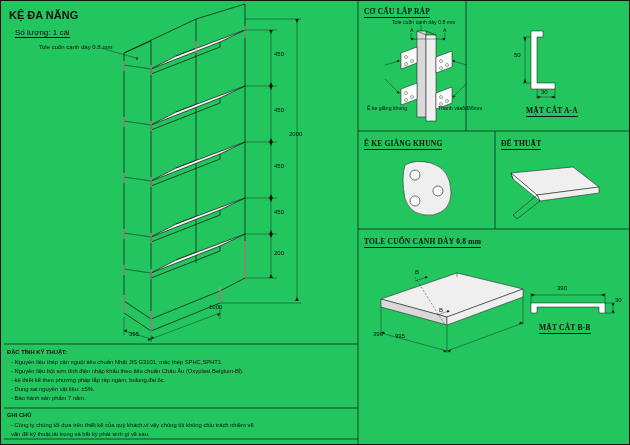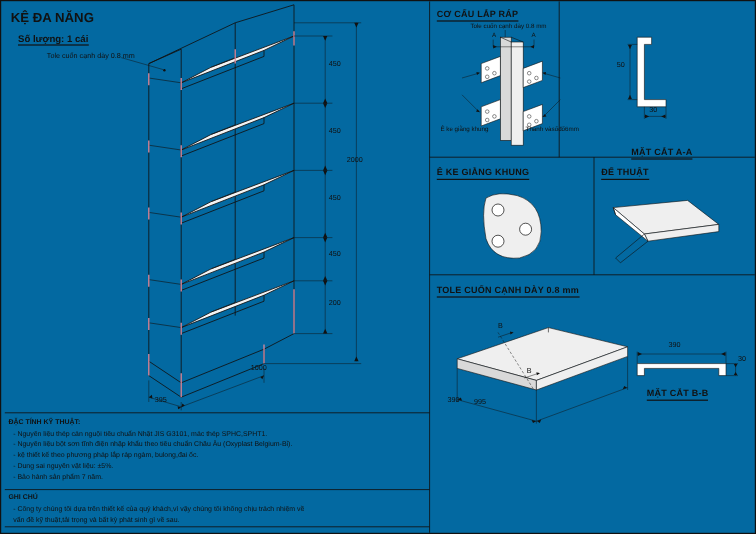--- a/index.html
+++ b/index.html
@@ -1,30 +1,30 @@
 <!DOCTYPE html>
 <html><head>
 <meta charset="utf-8">
 <style>
   html,body{margin:0;padding:0;background:#fff;}
   body{font-family:"Liberation Sans",sans-serif;}
   #sheet{
-    position:relative;width:630px;height:445px;background:#0369a1;
+    position:relative;width:630px;height:445px;background:#22c55e;
     border:1px solid #111;box-sizing:border-box;overflow:hidden;
   }
   .panel-title{
     position:absolute;font-size:7.5px;font-weight:bold;color:#111;
-    letter-spacing:.2px;white-space:nowrap;
+    letter-spacing:.2px;white-space:nowrap;font-family:Liberation Serif, serif;
   }
   .panel-title .u{border-bottom:1px solid #111;padding-bottom:1px;}
   .lbl{position:absolute;font-size:6px;color:#111;white-space:nowrap;}
   .lbl-sm{position:absolute;font-size:5.2px;color:#111;white-space:nowrap;}
   .dim{position:absolute;font-size:6px;color:#111;white-space:nowrap;}
   .title-main{position:absolute;font-size:11px;font-weight:bold;color:#111;white-space:nowrap;}
-  .sub-main{position:absolute;font-size:8px;font-weight:bold;color:#111;white-space:nowrap;}
+  .sub-main{position:absolute;font-size:8px;font-weight:normal;color:#111;white-space:nowrap;}
   .sub-main .u{border-bottom:1px solid #111;}
   .spec{position:absolute;font-size:5.8px;color:#111;line-height:9.4px;white-space:nowrap;}
   .spec b{font-weight:bold;}
   svg{position:absolute;left:0;top:0;overflow:visible;}
   .ln{stroke:#111;stroke-width:.7;fill:none;}
   .ln2{stroke:#111;stroke-width:.5;fill:none;}
   .thin{stroke:#111;stroke-width:.4;fill:none;}
   .pinkl{stroke:#d98ba0;stroke-width:1.1;fill:none;}
   .grayfill{fill:#d9d9d9;stroke:#111;stroke-width:.5;}
   .ltfill{fill:#efefef;stroke:#111;stroke-width:.5;}
@@ -258,21 +258,21 @@
 
       <line class="thin" x1="16" y1="66" x2="34" y2="66"></line>
       <line class="thin" x1="16" y1="58" x2="16" y2="68"></line>
       <line class="thin" x1="34" y1="58" x2="34" y2="68"></line>
       <polygon points="20,66 16.5,64.4 16.5,67.6" fill="#111"></polygon>
       <polygon points="30,66 33.5,64.4 33.5,67.6" fill="#111"></polygon>
     </g>
   </svg>
   <div class="dim" style="left:513px;top:51px;">50</div>
   <div class="dim" style="left:540px;top:88px;">30</div>
-  <div class="panel-title" style="left:525px;top:105px;margin-top:16px;"><span class="u">MẶT CẮT A-A</span></div>
+  <div class="panel-title" style="left:525px;top:105px;"><span class="u">MẶT CẮT A-A</span></div>
 
   <div class="panel-title" style="left:363px;top:138px;"><span class="u">Ê KE GIẰNG KHUNG</span></div>
   <svg width="630" height="445">
     <g transform="translate(398,158)">
       <path class="ltfill" d="M6,6 Q2,18 6,40 Q12,58 34,56 Q52,52 52,34 Q52,10 32,4 Q16,0 6,6 Z"></path>
       <circle cx="16" cy="16" r="5" fill="#fff" stroke="#111" stroke-width=".6"></circle>
       <circle cx="16" cy="42" r="5" fill="#fff" stroke="#111" stroke-width=".6"></circle>
       <circle cx="39" cy="32" r="5" fill="#fff" stroke="#111" stroke-width=".6"></circle>
     </g>
   </svg>

